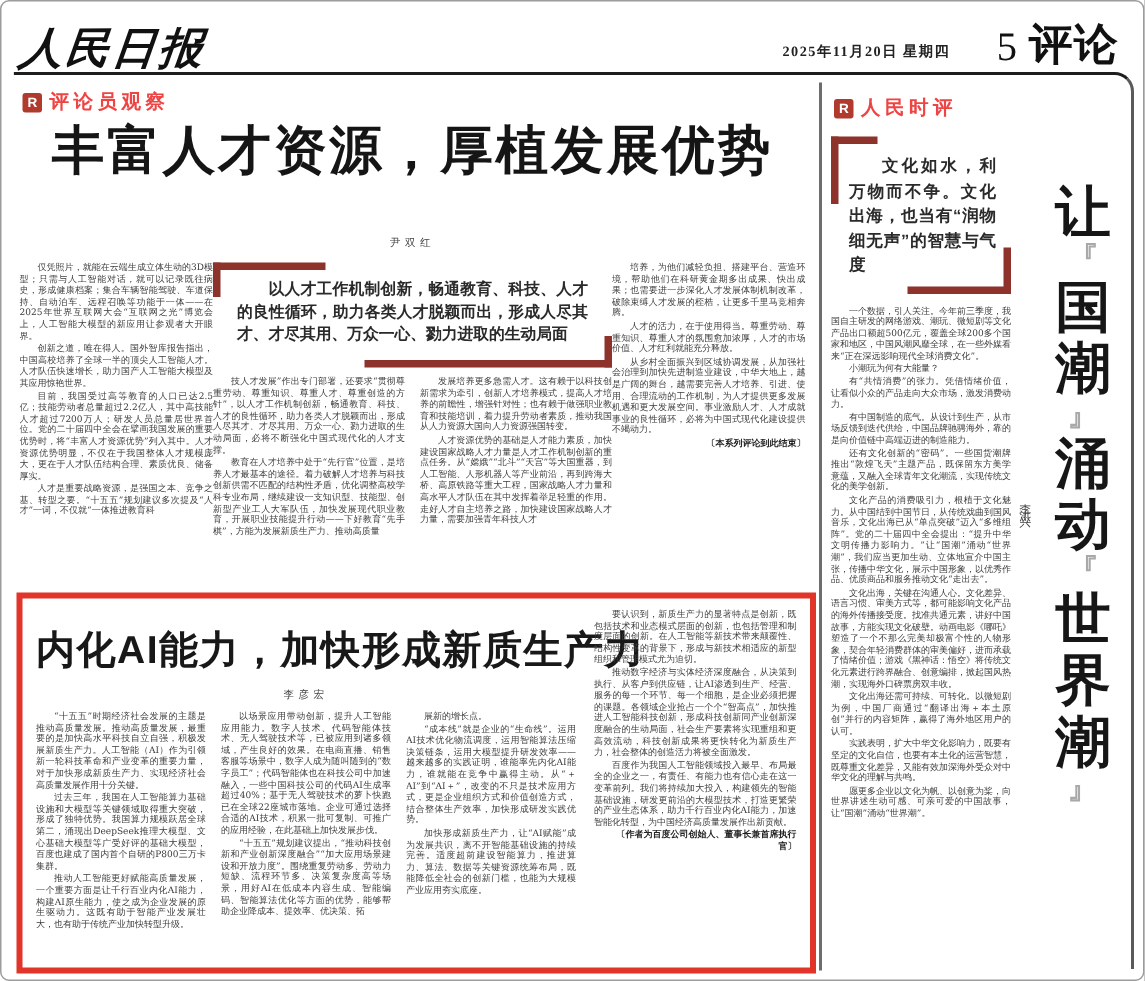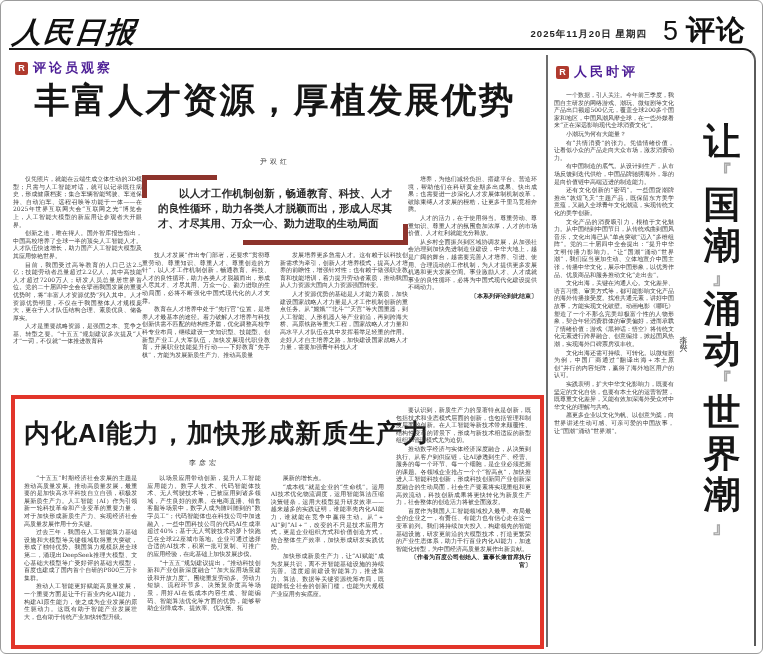--- a/index.html
+++ b/index.html
@@ -15,40 +15,40 @@
   
   .masthead {
     position:absolute; left:12px; top:6px; right:16px; height:40px;
     display:flex; justify-content:space-between; align-items:flex-end;
   }
   .logo {
     font-family:"DejaVu Serif", serif; font-style:italic; font-weight:900;
     font-size:29px; color:#111; letter-spacing:2px; transform:skewX(-6deg);
     line-height:1;
   }
-  .mast-right { display:flex; align-items:flex-end; gap:16px; padding-bottom:2px; }
+  .mast-right { display:flex; align-items:flex-end; gap:31px; padding-bottom:2px;font-family:Liberation Serif, serif; }
   .mast-date { font-size:9.5px; font-weight:bold; color:#222; letter-spacing:1px; padding-bottom:4px; }
   .mast-page { display:flex; align-items:flex-end; gap:8px; }
   .mast-page .num { font-size:27px; font-weight:500; color:#111; line-height:1; }
   .mast-page .sec { font-size:29px; font-weight:900; color:#111; line-height:1; letter-spacing:1px; }
 
   
   .frame-line {
     position:absolute; left:8px; right:6px; top:47px; bottom:7px;
     border-top:2px solid #1d1d1d; border-right:2px solid #5a5a5a;
     border-top-right-radius:13px; pointer-events:none;
   }
 
   
   .section-label { display:flex; align-items:center; gap:5px; }
   .section-label .badge {
     width:13px; height:13px; background:#b03a2e; color:#fff; border-radius:2px;
     font-size:9px; font-weight:bold; display:flex; align-items:center; justify-content:center;
   }
-  .section-label .txt { font-size:13px; font-weight:900; color:#4c1d95; letter-spacing:3px; }
+  .section-label .txt { font-size:13px; font-weight:900; color:#ef4444; letter-spacing:3px; }
 
   
   .main-article { position:absolute; left:12px; top:56px; width:524px; height:336px; }
   .ma-label { position:absolute; left:2px; top:2px; }
   .ma-headline {
     position:absolute; left:0; top:20px; width:100%; text-align:center;
     font-size:35px; font-weight:900; color:#151515; letter-spacing:2px;
     font-family:"Liberation Sans", sans-serif; white-space:nowrap;
   }
   .ma-subtitle {
@@ -224,20 +224,23 @@
     </div>
   </div>
 
   <div class="divider-v"></div>
 
   <div class="commentary">
     <div class="cm-left">
       <div class="cm-label section-label">
         <span class="badge">R</span>
         <span class="txt">人民时评</span>
+      </div>
+      <div class="pullquote pq-cm">
+        <div class="pq-text">文化如水，利万物而不争。文化出海，也当有“润物细无声”的智慧与气度</div>
       </div>
       <div class="news-col cm-body">
           <p class="para">一个数据，引人关注。今年前三季度，我国自主研发的网络游戏、潮玩、微短剧等文化产品出口额超500亿元，覆盖全球200多个国家和地区，中国风潮风靡全球，在一些外媒看来“正在深远影响现代全球消费文化”。</p>
           <p class="para">小潮玩为何有大能量？</p>
           <p class="para">有“共情消费”的张力。凭借情绪价值，让看似小众的产品走向大众市场，激发消费动力。</p>
           <p class="para">有中国制造的底气。从设计到生产，从市场反馈到迭代供给，中国品牌驰骋海外，靠的是向价值链中高端迈进的制造能力。</p>
           <p class="para">还有文化创新的“密码”。一些国货潮牌推出“敦煌飞天”主题产品，既保留东方美学意蕴，又融入全球青年文化潮流，实现传统文化的美学创新。</p>
           <p class="para">文化产品的消费吸引力，根植于文化魅力。从中国结到中国节日，从传统戏曲到国风音乐，文化出海已从“单点突破”迈入“多维组阵”。党的二十届四中全会提出：“提升中华文明传播力影响力。”让“国潮”涌动“世界潮”，我们应当更加生动、立体地宣介中国主张，传播中华文化，展示中国形象，以优秀作品、优质商品和服务推动文化“走出去”。</p>
           <p class="para">文化出海，关键在沟通人心。文化差异、语言习惯、审美方式等，都可能影响文化产品的海外传播接受度。找准共通元素，讲好中国故事，方能实现文化破壁。动画电影《哪吒》塑造了一个不那么完美却极富个性的人物形象，契合年轻消费群体的审美偏好，进而承载了情绪价值；游戏《黑神话：悟空》将传统文化元素进行跨界融合、创意编排，掀起国风热潮，实现海外口碑票房双丰收。</p>
           <p class="para">文化出海还需可持续、可转化。以微短剧为例，中国厂商通过“翻译出海＋本土原创”并行的内容矩阵，赢得了海外地区用户的认可。</p>

